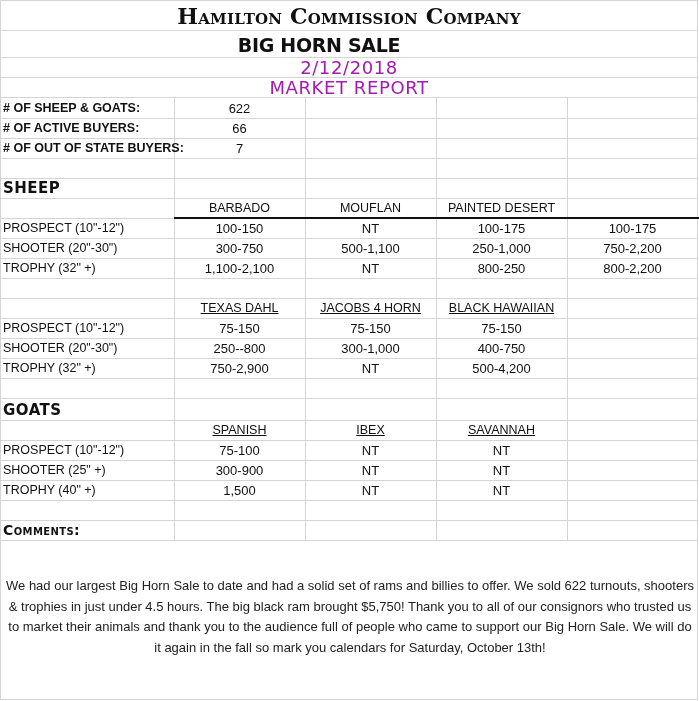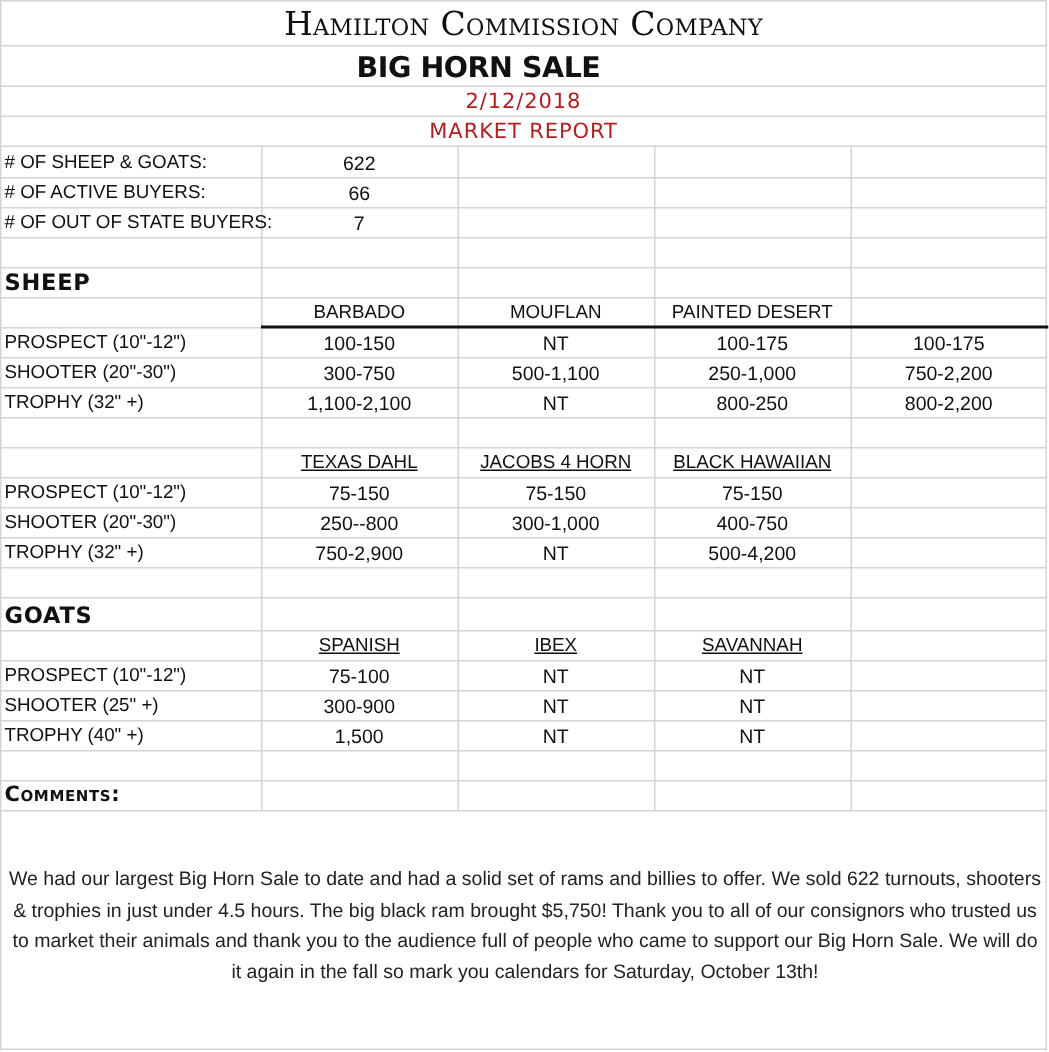--- a/index.html
+++ b/index.html
@@ -5,24 +5,24 @@
   * { box-sizing: border-box; margin: 0; padding: 0; }
   html, body { width: 699px; height: 701px; background: #ffffff; overflow: hidden; }
   body { position: relative; font-family: "Liberation Sans", sans-serif; color: #111; }
   .sheet { position: absolute; left: 0; top: 0; width: 699px; height: 701px; }
   .hline { position: absolute; left: 0; width: 698px; height: 1px; background: #d4d4d4; }
   .vline { position: absolute; width: 1px; background: #d4d4d4; }
   .thick { position: absolute; height: 2px; background: #111; }
   .cell { position: absolute; display: flex; align-items: center; white-space: nowrap; overflow: visible; }
   .center { justify-content: center; }
   .left { justify-content: flex-start; padding-left: 3px; }
-  .title1 { font-family: "DejaVu Serif", serif; font-variant: small-caps; font-weight: normal; font-size: 22px; letter-spacing: 0.2px; }
+  .title1 { font-family: "DejaVu Serif", serif; font-variant: small-caps; font-weight: bold; font-size: 22px; letter-spacing: 0.2px; }
   .title2 { font-family: "DejaVu Sans", sans-serif; font-weight: bold; font-size: 19px; letter-spacing: -0.3px; }
-  .subtitle { font-family: "DejaVu Sans", sans-serif; font-size: 14px; color: #b91c1c; letter-spacing: 0.6px; }
-  .stat-label { font-family: "Liberation Sans", sans-serif; font-weight: normal; font-size: 12.5px; }
+  .subtitle { font-family: "DejaVu Sans", sans-serif; font-size: 18px; color: #a21caf; letter-spacing: 0.6px; }
+  .stat-label { font-family: "Liberation Sans", sans-serif; font-weight: bold; font-size: 12.5px; }
   .val { font-family: "Liberation Sans", sans-serif; font-size: 13px; }
   .section { font-family: "DejaVu Sans", sans-serif; font-weight: bold; font-size: 15px; letter-spacing: 0.5px; }
   .colhead { font-family: "Liberation Sans", sans-serif; font-weight: normal; font-size: 12.5px; }
   .ul { text-decoration: underline; }
   .rowlabel { font-family: "Liberation Sans", sans-serif; font-size: 12.5px; }
   .comments-label { font-family: "DejaVu Sans", sans-serif; font-weight: bold; font-variant: small-caps; font-size: 14px; letter-spacing: 0.4px; }
   .comments-text { position: absolute; left: 2px; top: 576px; width: 696px; text-align: center; font-family: "Liberation Sans", sans-serif; font-size: 13px; line-height: 20.5px; color: #222; padding: 0 4px; }
 </style>
 </head>
 <body>

